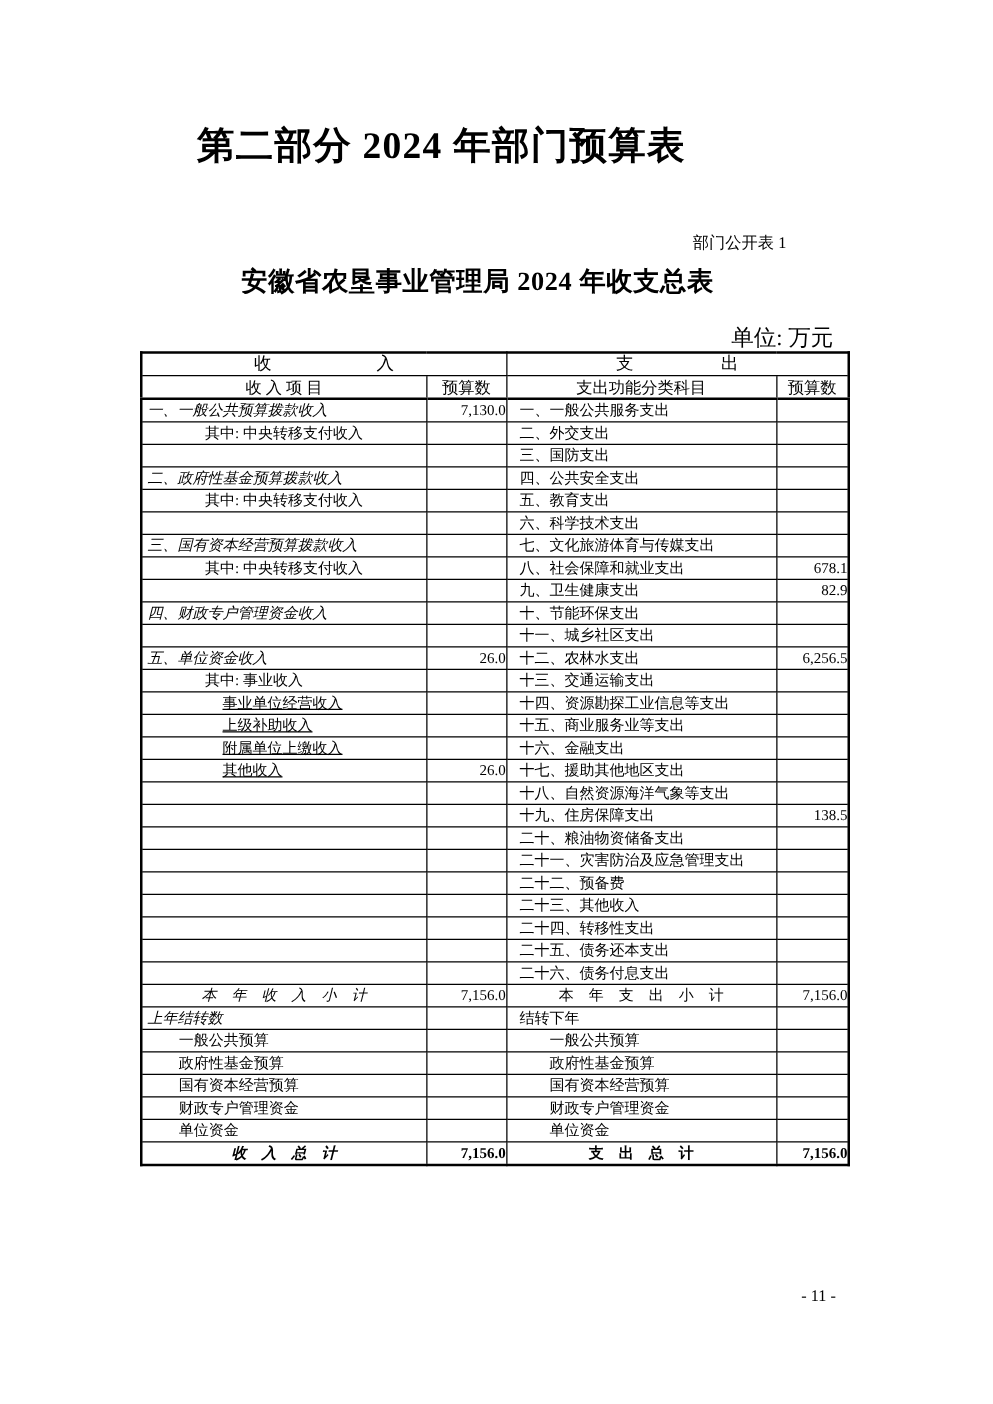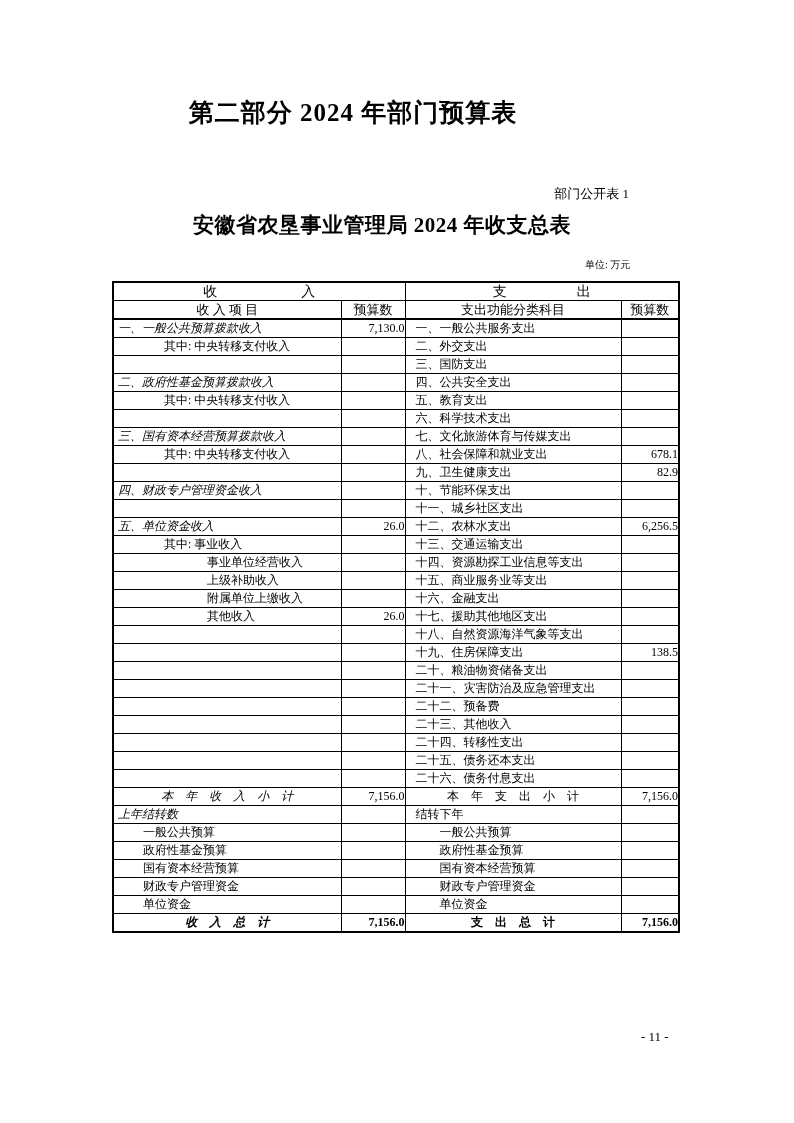--- a/index.html
+++ b/index.html
@@ -8,33 +8,33 @@
     width:794px; height:1123px;
     position:relative;
     font-family:"Liberation Serif","DejaVu Serif",serif;
     color:#000;
     overflow:hidden;
   }
   .page { position:absolute; inset:0; background:#ffffff; }
 
   .main-title {
     position:absolute; top:96px; left:0; width:666px;
-    text-align:center; font-size:25px; font-weight:bold; letter-spacing:1px;padding-left:40px;
+    text-align:center; font-size:30px; font-weight:bold; letter-spacing:1px;padding-left:40px;
   }
   .table-label {
     position:absolute; top:185px; right:165px;
     font-size:13px;
   }
   .table-title {
     position:absolute; top:211px; left:0; width:764px;
     text-align:center; font-size:21px; font-weight:bold; letter-spacing:0.5px;
   }
   .unit-label {
     position:absolute; top:258px; left:585px;
-    font-size:10px;
+    font-size:18px;
   }
   .page-number {
     position:absolute; top:1029px; left:641px;
     font-size:13px;
   }
 
   table.budget {
     position:absolute; top:281px; left:112px;
     width:566px; table-layout:fixed;
     border-collapse:collapse;
@@ -51,21 +51,21 @@
     height:18px; line-height:17px;
     padding:0; white-space:nowrap; overflow:hidden;
     font-weight:normal;
   }
   th.h1 { font-weight:bold; font-size:14px; text-align:center; }
   th.h2 { font-weight:bold; font-size:13px; text-align:center; border-bottom-width:2px !important; }
 
   td.item { text-align:left; }
   td.item.i0 { padding-left:4px;font-style:italic;  }
   td.item.i1 { padding-left:50px; }
-  td.item.i2 { padding-left:93px; }
+  td.item.i2 { padding-left:64px;text-decoration:underline; }
   td.item.i3 { padding-left:29px; }
   td.item.e0 { padding-left:10px; }
   td.item.e3 { padding-left:34px; }
 
   td.val { text-align:right; padding-right:5px; }
 
   tr.subtotal td.item, tr.total td.item { text-align:center; padding-left:0; }
   tr.total td { font-weight:bold; }
 </style>
 </head>

